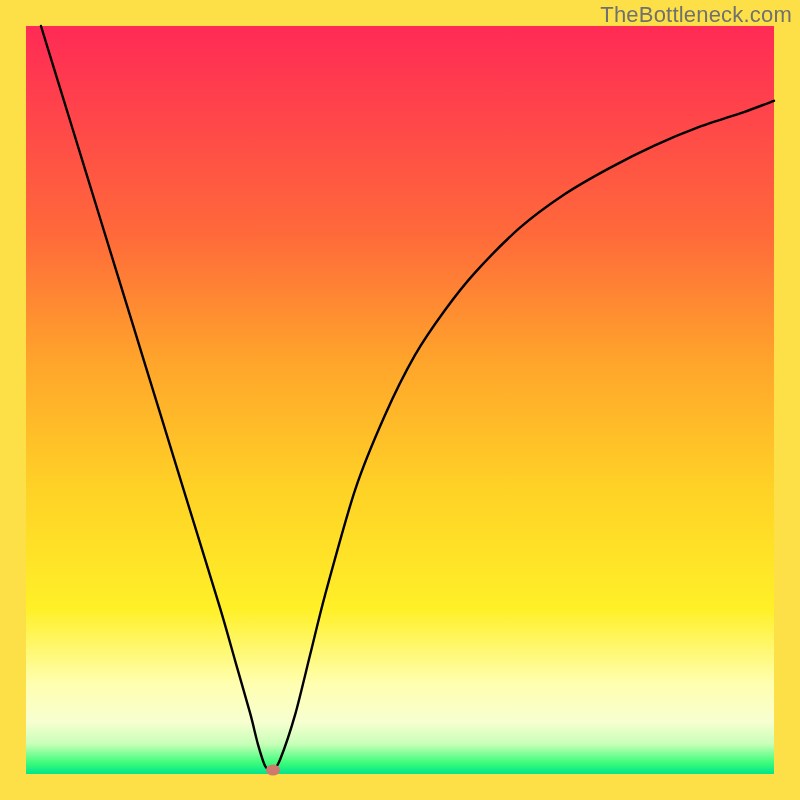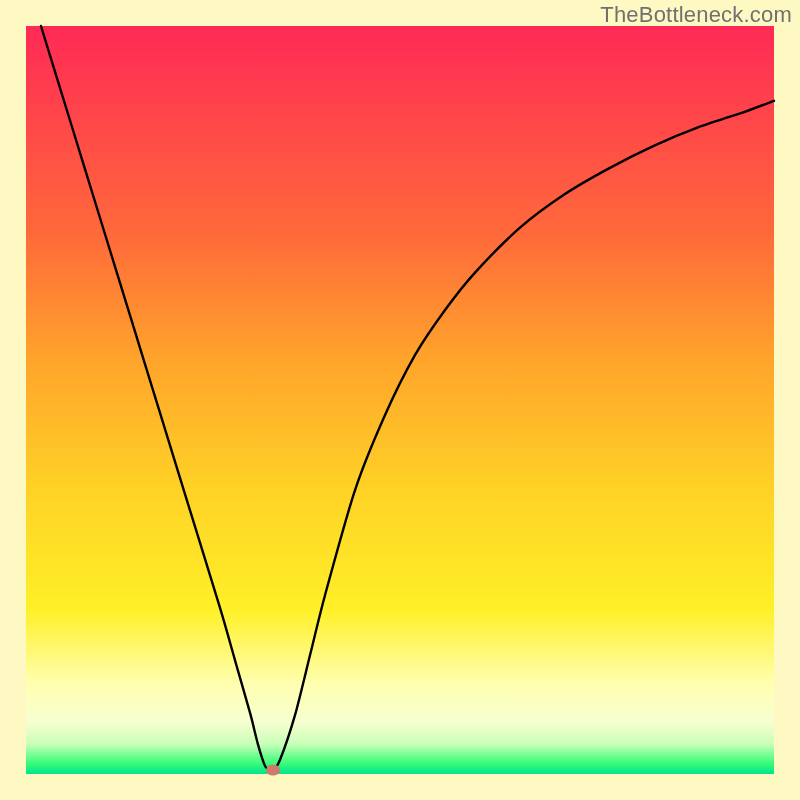--- a/index.html
+++ b/index.html
@@ -8,21 +8,21 @@
     width: 800px;
     height: 800px;
     background: #000;
     overflow: hidden;
     font-family: Arial, Helvetica, sans-serif;
   }
   .outer {
     position: relative;
     width: 800px;
     height: 800px;
-    background: #fef9c3;
+    background: #fde047;
   }
   .watermark {
     position: absolute;
     top: 2px;
     right: 8px;
     color: #707070;
     font-size: 22px;
     font-weight: 500;
     letter-spacing: 0.2px;
     z-index: 10;

